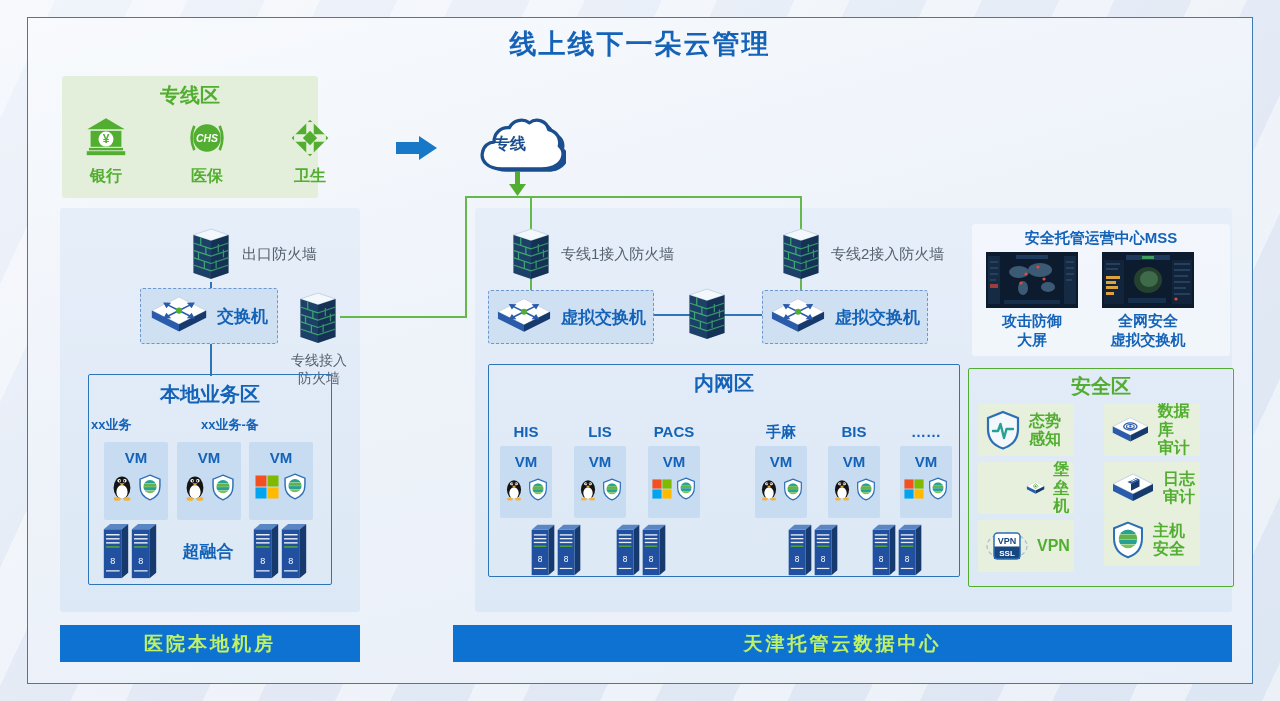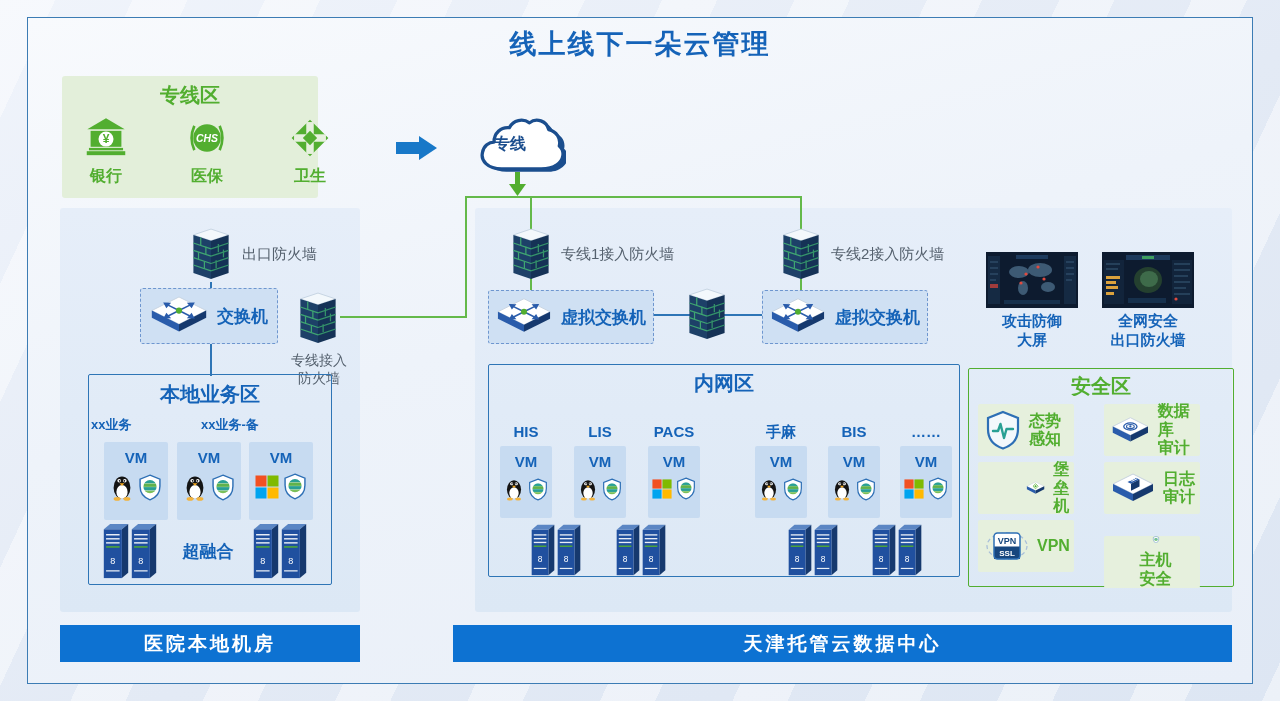--- a/index.html
+++ b/index.html
@@ -32,21 +32,21 @@
   .b-blue{color:#1563b8;font-weight:bold;}
   .b-green{color:#52ae30;font-weight:bold;}
   .lbl{color:#55616e;font-size:15px;}
   .pre{white-space:pre-line;line-height:1.25;}
   .zonetitle{position:absolute;left:0;top:6px;width:100%;text-align:center;font-size:20px;}
   .vmbox{position:absolute;background:#c7dbf1;border-radius:2px;text-align:center;}
   .vmt{font-size:15px;font-weight:bold;color:#1563b8;margin-top:7px;}
   .icons{display:flex;justify-content:center;align-items:center;gap:4px;margin-top:7px;}
   .collbl{position:absolute;width:70px;text-align:center;font-size:15px;font-weight:bold;color:#1563b8;}
   .grplbl{position:absolute;width:90px;text-align:left;font-size:13px;font-weight:bold;color:#1563b8;}
-  .banner{position:absolute;height:37px;background:#0d72d2;color:#ffffff;font-size:19px;font-weight:bold;
+  .banner{position:absolute;height:37px;background:#0d72d2;color:#bef264;font-size:19px;font-weight:bold;
     display:flex;align-items:center;justify-content:center;letter-spacing:3px;}
   .seccard{position:absolute;width:96px;height:52px;background:#e6f0dd;border-radius:2px;
     display:flex;align-items:center;gap:8px;padding-left:7px;box-sizing:border-box;}
   .seclbl{font-size:16px;line-height:1.15;}
   .mssbox{position:absolute;background:rgba(255,255,255,.5);border-radius:3px;}
   .screenlbl{position:absolute;text-align:center;font-size:15px;font-weight:bold;color:#1563b8;}
   svg text{font-family:"Liberation Sans","DejaVu Sans",sans-serif;}
   .cloudtxt{position:absolute;left:472px;top:134px;width:76px;text-align:center;
     font-size:16px;font-weight:bold;color:#1b4e8e;}
 </style>
@@ -395,30 +395,33 @@
   <svg class="abs" style="left:685px;top:284px" width="44" height="60">
       <use href="#sym-fw"></use>
     </svg>
   <div class="dashedbox" style="left:762px;top:290px;width:164px;height:52px;">
     <svg width="56" height="40">
         <use href="#sym-sw"></use>
       </svg>
     <span class="b-blue" style="font-size:17px;">虚拟交换机</span>
   </div>
 
+  <div class="mssbox" style="left:972px;top:224px;width:258px;height:132px;">
+    <div class="zonetitle b-blue" style="top:5px;font-size:15px;">安全托管运营中心MSS</div>
+  </div>
   <svg class="abs" style="left:986px;top:252px" width="92" height="56">
       <use href="#sym-screen1"></use>
     </svg>
   <svg class="abs" style="left:1102px;top:252px" width="92" height="56">
       <use href="#sym-screen2"></use>
     </svg>
   <div class="screenlbl pre" style="left:986px;top:312px;width:92px;">攻击防御
 大屏</div>
   <div class="screenlbl pre" style="left:1102px;top:312px;width:92px;">全网安全
-出口防火墙</div>
+虚拟交换机</div>
 
   <div class="zonebox" style="left:488px;top:364px;width:470px;height:211px;">
     <div class="zonetitle b-blue" style="top:5px;">内网区</div>
   </div>
   <div class="collbl" style="left:491px;top:423px;">HIS</div>
   <div class="collbl" style="left:565px;top:423px;">LIS</div>
   <div class="collbl" style="left:639px;top:423px;">PACS</div>
   <div class="collbl" style="left:746px;top:423px;">手麻</div>
   <div class="collbl" style="left:819px;top:423px;">BIS</div>
   <div class="collbl" style="left:891px;top:423px;">……</div>
@@ -532,21 +535,21 @@
       </svg>
     <span class="b-green seclbl pre">日志
 审计</span>
   </div>
   <div class="seccard" style="left:978px;top:520px;">
     <svg width="44" height="40">
         <use href="#sym-vpn"></use>
       </svg>
     <span class="b-green seclbl pre">VPN</span>
   </div>
-  <div class="seccard" style="left:1104px;top:536px;flex-direction:column;">
+  <div class="seccard" style="left:1104px;top:514px;">
     <svg width="34" height="38">
         <use href="#sym-shield"></use>
       </svg>
     <span class="b-green seclbl pre">主机
 安全</span>
   </div>
 
   <div class="banner" style="left:60px;top:625px;width:300px;">
     <span>医院本地机房</span>
   </div>

